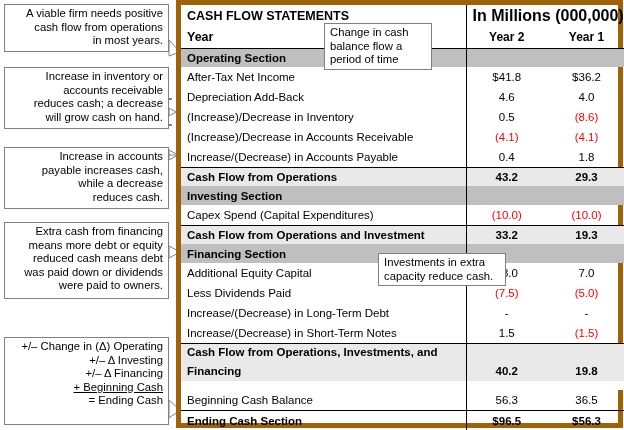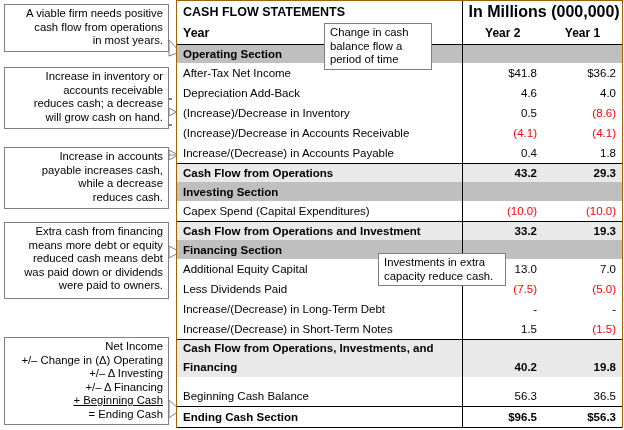--- a/index.html
+++ b/index.html
@@ -15,21 +15,21 @@
     overflow: hidden;
   }
 
   
   #stmt {
     position: absolute;
     left: 176px;
     top: 0px;
     width: 447px;
     height: 428px;
-    border: 1px solid #a16207;
+    border: 5px solid #a16207;
     box-sizing: border-box;
     background: #fff;
   }
   table.cf {
     width: 100%;
     border-collapse: collapse;
     table-layout: fixed;
     font-size: 11.5px;
     color: #000;
   }
@@ -37,21 +37,21 @@
     padding: 0 6px;
     vertical-align: middle;
     white-space: nowrap;
     overflow: hidden;
   }
   col.c-label { width: 285px; }
   col.c-y2    { width: 81px; }
   col.c-y1    { width: 79px; }
 
   td.label { text-align: left; }
-  td.num   { text-align: right; padding-right: 9px; }
+  td.num   { text-align: center; padding-right: 9px; }
 
   tr.r { height: 20px; }
   tr.title-row { height: 22px; }
   tr.year-row  { height: 21px; }
 
   .bold { font-weight: bold; }
   .neg  { color: #ff0000; }
   .sect { background: #bfbfbf; font-weight: bold; }
   .sub  { background: #e9e9e9; font-weight: bold; }
   .spacer-row { height: 9px; background: #ffffff; }
@@ -270,21 +270,20 @@
 
 <div class="callout right" id="co-fin">
   <div>Extra cash from financing</div>
   <div>means more debt or equity</div>
   <div>reduced cash means debt</div>
   <div>was paid down or dividends</div>
   <div>were paid to owners.</div>
 </div>
 
 <div class="callout right" id="co-formula">
-  <div>Net Income</div>
   <div>+/– Change in (Δ) Operating</div>
   <div>+/– Δ Investing</div>
   <div>+/– Δ Financing</div>
   <div class="u">+ Beginning Cash</div>
   <div>= Ending Cash</div>
 </div>
 
 <div class="callout left" id="co-change">
   <div>Change in cash</div>
   <div>balance flow a</div>

